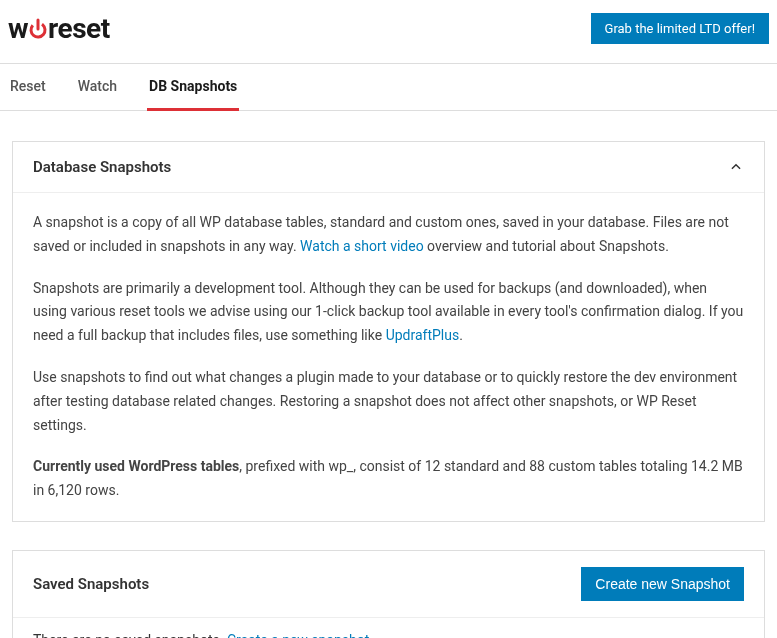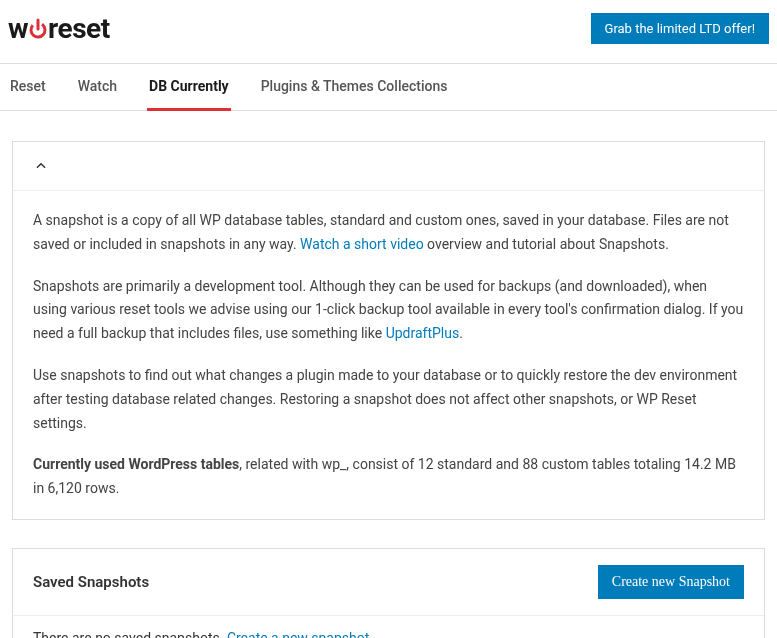--- a/index.html
+++ b/index.html
@@ -118,21 +118,21 @@
     .bold {
       font-weight: 700;
     }
     .create-btn {
       background: #007cba;
       color: #fff;
       border: none;
       padding: 9px 14px;
       font-size: 14px;
       cursor: pointer;
-      font-family: Liberation Serif, serif;
+      font-family: Liberation Sans, sans-serif;
     }
     .saved-body {
       padding: 14px 20px;
     }
   </style>
 </head>
 <body>
 
 <div class="header">
   <div class="logo">
@@ -142,44 +142,44 @@
           <line x1="10" y1="3" x2="10" y2="12" stroke="#dd3036" stroke-width="3" stroke-linecap="round"></line>
         </svg></span>
       <span>reset</span>
   </div>
   <button class="ltd-btn">Grab the limited LTD offer!</button>
 </div>
 
 <div class="tabs">
   <div class="tab">Reset</div>
   <div class="tab">Watch</div>
-  <div class="tab active">DB Currently</div>
-  <div class="tab">Plugins &amp; Themes Collections</div>
+  <div class="tab active">DB Snapshots</div>
 </div>
 
 <div class="content">
 
   <div class="panel">
     <div class="panel-header">
+      <div class="panel-title">Database Snapshots</div>
       <span class="chevron">
         <svg viewBox="0 0 24 24">
             <polyline points="5 15 12 8 19 15"></polyline>
           </svg>
       </span>
     </div>
     <div class="panel-body">
       <p>
         <span>A snapshot is a copy of all WP database tables, standard and custom ones, saved in your database. Files are not saved or included in snapshots in any way. </span><a class="link">Watch a short video</a><span> overview and tutorial about Snapshots.</span>
       </p>
       <p>
         <span>Snapshots are primarily a development tool. Although they can be used for backups (and downloaded), when using various reset tools we advise using our 1-click backup tool available in every tool's confirmation dialog. If you need a full backup that includes files, use something like </span><a class="link">UpdraftPlus</a><span>.</span>
       </p>
       <p>Use snapshots to find out what changes a plugin made to your database or to quickly restore the dev environment after testing database related changes. Restoring a snapshot does not affect other snapshots, or WP Reset settings.</p>
       <p>
-        <span class="bold">Currently used WordPress tables</span><span>, related with </span><span class="italic">wp_</span><span>, consist of 12 standard and 88 custom tables totaling 14.2 MB in 6,120 rows.</span>
+        <span class="bold">Currently used WordPress tables</span><span>, prefixed with </span><span class="italic">wp_</span><span>, consist of 12 standard and 88 custom tables totaling 14.2 MB in 6,120 rows.</span>
       </p>
     </div>
   </div>
 
   <div class="panel">
     <div class="panel-header">
       <div class="panel-title">Saved Snapshots</div>
       <button class="create-btn">Create new Snapshot</button>
     </div>
     <div class="saved-body">

